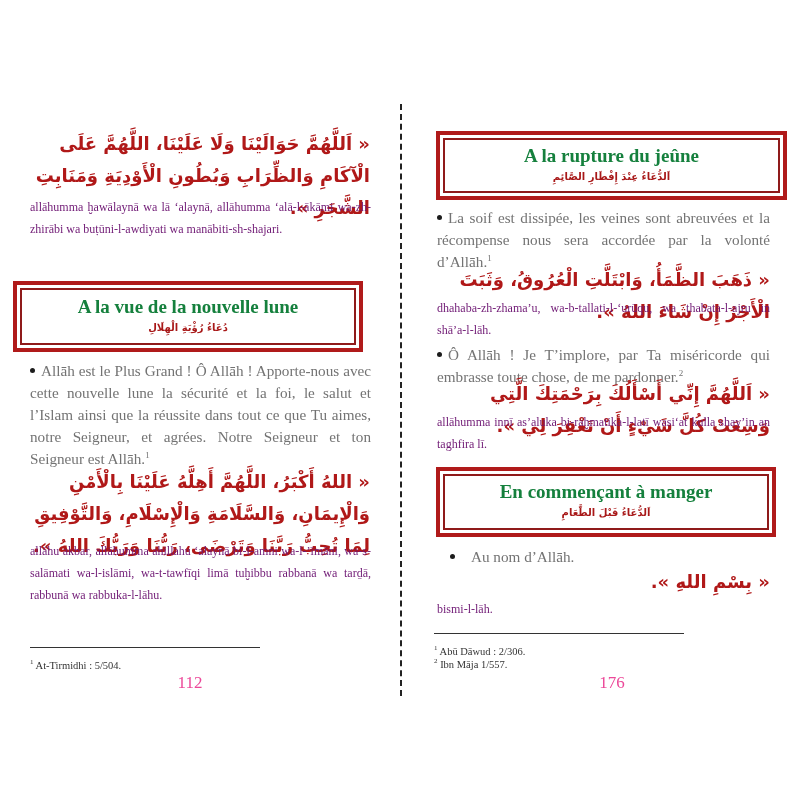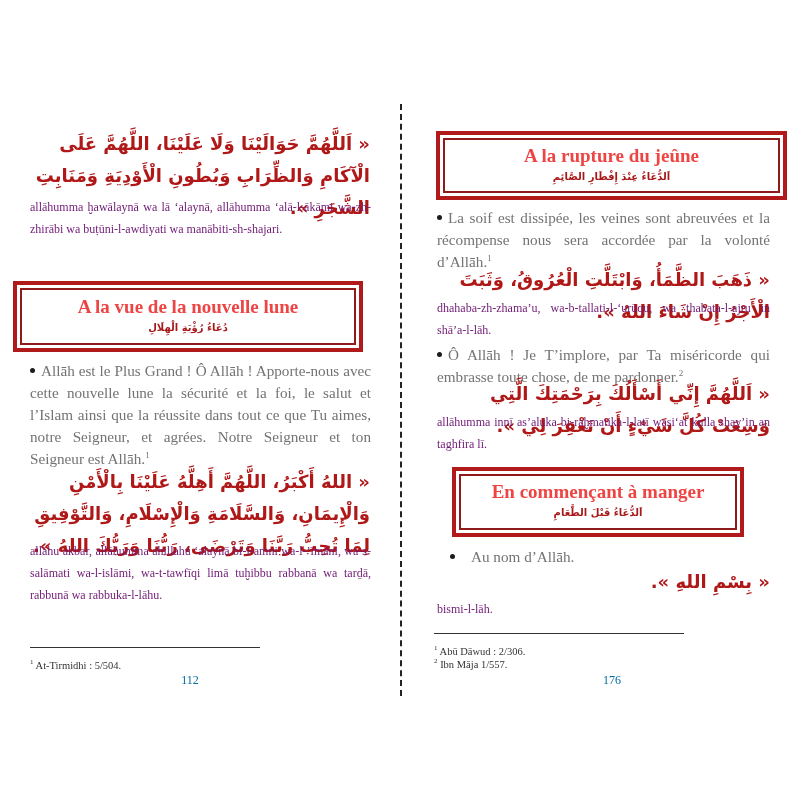--- a/index.html
+++ b/index.html
@@ -12,26 +12,26 @@
              border-left:2px dashed #222; }
   .abs { position:absolute; }
   .ar { font-family:"DejaVu Sans", sans-serif; direction:rtl; text-align:right; color:#b01818;
         font-weight:bold; font-size:18px; line-height:32px; }
   .tr { color:#701a75; font-size:12px; line-height:22px; text-align:justify; text-align-last:left; }
   .fr { color:#737373; font-size:15.2px; line-height:22px; text-align:justify; text-align-last:left; }
   .fr sup, .tr sup { font-size:9px; line-height:0; }
   .box { position:absolute; border:4px solid #b01a1a; padding:3px; box-sizing:border-box; }
   .box-inner { border:2px solid #8f1a1a; height:100%; box-sizing:border-box; text-align:center;
                display:flex; flex-direction:column; justify-content:center; }
-  .box-title { color:#ef4444; font-weight:bold; font-size:19px; line-height:22px; }
+  .box-title { color:#15803d; font-weight:bold; font-size:19px; line-height:22px; }
   .box-ar { font-family:"DejaVu Sans", sans-serif; color:#a81818; font-weight:bold; font-size:10px; line-height:20px; direction:rtl; }
   .fn-rule { position:absolute; height:0; border-top:1.5px solid #333; }
   .fn { position:absolute; font-size:10.5px; line-height:14px; color:#333; }
   .fn sup { font-size:7px; }
-  .pnum { position:absolute; font-size:12px; color:#0369a1; text-align:center; }
+  .pnum { position:absolute; font-size:17px; color:#ec4899; text-align:center; }
   .bullet-dot { display:inline-block; width:5px; height:5px; background:#1c1c1c; border-radius:50%;
                 vertical-align:middle; margin-right:6px; position:relative; top:-2px; }
 </style>
 </head>
 <body>
 
 <div class="page page-left">
 
   <div class="abs ar" style="left:30px; top:128px; width:340px;">« اَللَّهُمَّ حَوَالَيْنَا وَلَا عَلَيْنَا، اللَّهُمَّ عَلَى الْآكَامِ وَالظِّرَابِ وَبُطُونِ الْأَوْدِيَةِ وَمَنَابِتِ الشَّجَرِ ».</div>
 
@@ -81,21 +81,21 @@
   <div class="abs tr" style="left:35px; top:297px; width:333px;">dhahaba-zh-zhama’u, wa-b-tallati-l-‘urūqu, wa thabata-l-ajru in shā’a-l-lāh.</div>
 
   <div class="abs fr" style="left:35px; top:344px; width:333px;">
     <span class="bullet-dot"></span><span>Ô Allāh ! Je T’implore, par Ta miséricorde qui embrasse toute chose, de me pardonner.</span><sup>2</sup>
   </div>
 
   <div class="abs ar" style="left:35px; top:378px; width:333px;">« اَللَّهُمَّ إِنِّي أَسْأَلُكَ بِرَحْمَتِكَ الَّتِي وَسِعَتْ كُلَّ شَيْءٍ أَنْ تَغْفِرَ لِي ».</div>
 
   <div class="abs tr" style="left:35px; top:411px; width:333px;">allāhumma innī as’aluka bi-raḫmatika-l-latī wasi‘at kulla shay’in an taghfira lī.</div>
 
-  <div class="box" style="left:50px; top:467px; width:292px; height:70px;">
+  <div class="box" style="left:34px; top:467px; width:340px; height:70px;">
     <div class="box-inner">
       <div class="box-title">En commençant à manger</div>
       <div class="box-ar">اَلدُّعَاءُ قَبْلَ الطَّعَامِ</div>
     </div>
   </div>
 
   <div class="abs fr" style="left:48px; top:546px; width:320px;">
     <span class="bullet-dot" style="margin-right:16px;"></span><span>Au nom d’Allāh.</span>
   </div>
 

